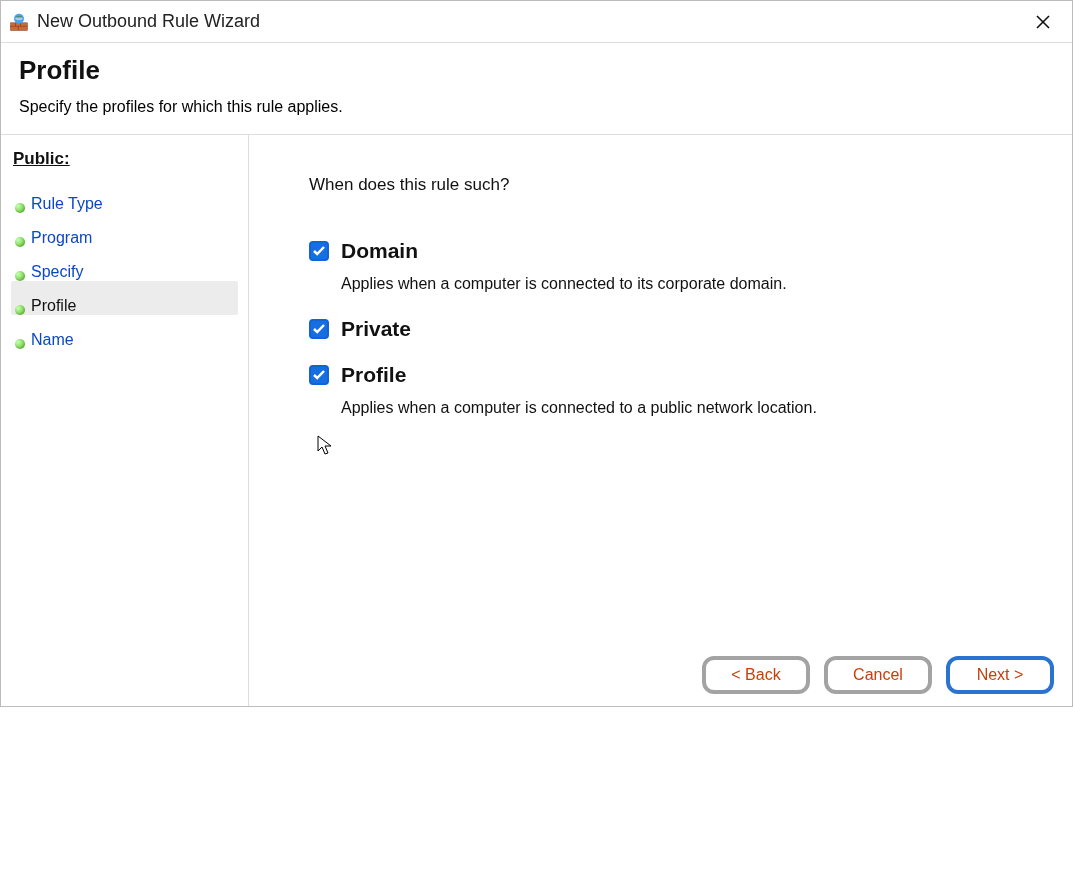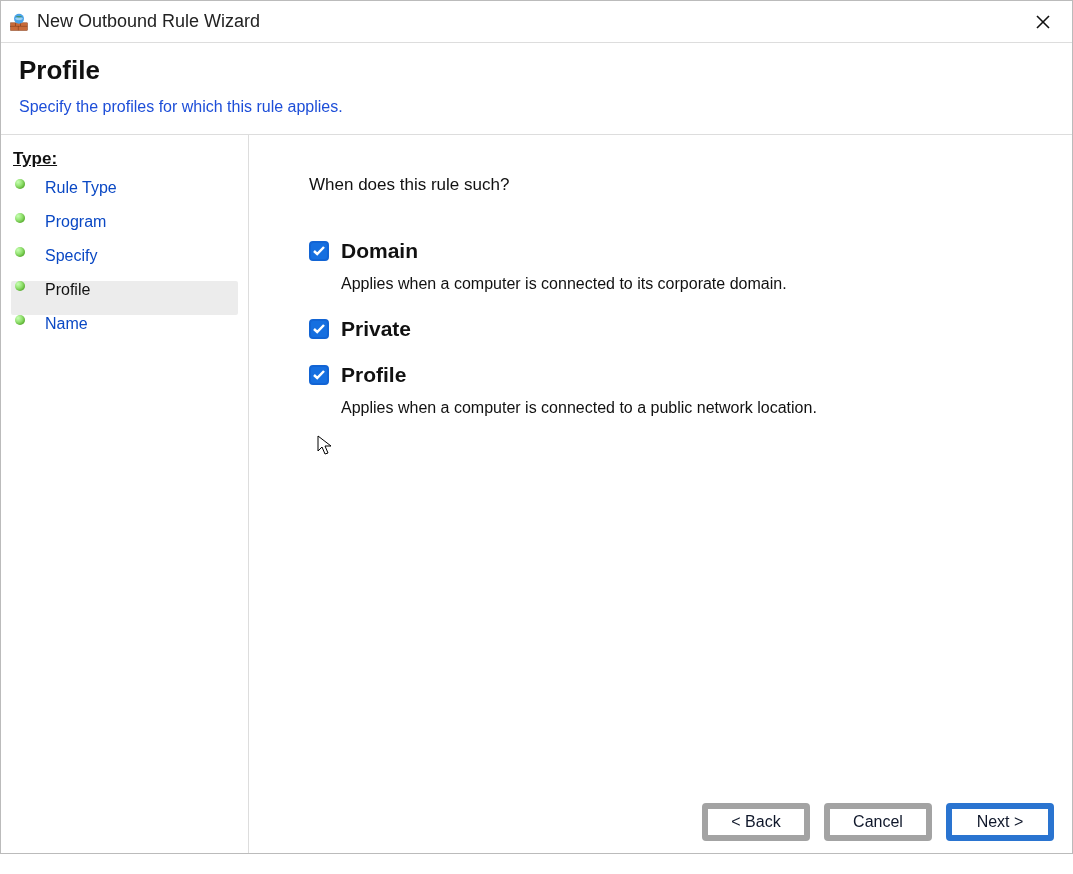--- a/index.html
+++ b/index.html
@@ -1,53 +1,53 @@
 <!DOCTYPE html>
 <html><head>
 <meta charset="utf-8">
 <style>
   * { box-sizing: border-box; }
   html, body { margin: 0; padding: 0; font-family: "Segoe UI", Tahoma, sans-serif; background: #fff; }
-  .window { width: 1073px; height: 854px; border: 1px solid #bbb; background: #fff; display: flex; flex-direction: column; position: relative; overflow: hidden; }
+  .window { width: 1073px; height: 707px; border: 1px solid #bbb; background: #fff; display: flex; flex-direction: column; position: relative; overflow: hidden; }
 
   
   .titlebar { height: 42px; display: flex; align-items: center; border-bottom: 1px solid #ddd; padding: 0 8px; gap: 8px; }
   .title-icon { width: 20px; height: 20px; }
   .title-text { font-size: 18px; color: #222; }
   .title-spacer { flex: 1; }
   .close-btn { width: 42px; height: 32px; display: flex; align-items: center; justify-content: center; cursor: default; }
   .close-btn svg { width: 14px; height: 14px; }
 
   
   .header-area { padding: 8px 18px 18px; border-bottom: 1px solid #ddd; }
   .page-title { margin: 4px 0 12px; font-size: 26px; font-weight: 700; color: #111; }
-  .subtitle { font-size: 16px; color: #1d4ed8; }
+  .subtitle { font-size: 16px; color: #000000; }
 
   
   .body { flex: 1; display: flex; min-height: 0; }
   .sidebar { width: 248px; border-right: 1px solid #ddd; padding: 14px 10px 10px 10px; }
   .steps-heading { font-size: 17px; font-weight: 700; color: #111; margin: 0 0 10px 2px; text-decoration: underline; }
-  .step-item { display: flex; align-items: flex-start; gap: 20px; height: 34px; padding: 0 4px; border-radius: 2px; }
+  .step-item { display: flex; align-items: flex-end; gap: 6px; height: 34px; padding: 0 4px; border-radius: 2px; }
   .step-item.current { background: #ececec; }
   .step-bullet { width: 10px; height: 10px; border-radius: 50%; background: radial-gradient(circle at 30% 30%, #c7ffb3, #4dbb17); box-shadow: inset -1px -1px 2px rgba(0,0,0,.15); }
   .step-label { font-size: 16px; color: #0a48c4; }
   .step-item.current .step-label { color: #111; }
 
   
   .main { flex: 1; padding: 40px 40px 10px 60px; display: flex; flex-direction: column; }
   .prompt { font-size: 17px; color: #111; margin-bottom: 44px; }
   .option { display: flex; gap: 12px; margin-bottom: 22px; max-width: 660px; }
   .chk { width: 20px; height: 20px; border-radius: 4px; border: 2px solid #1264d4; background: #166fe0; display: flex; align-items: center; justify-content: center; flex: 0 0 20px; margin-top: 2px; }
   .chk svg { width: 12px; height: 10px; stroke: #fff; stroke-width: 2.5; fill: none; }
   .opt-label { font-size: 21px; font-weight: 700; color: #111; }
   .opt-desc { font-size: 16px; color: #111; margin-top: 10px; line-height: 1.4; }
 
   
   .btn-row { position: absolute; bottom: 12px; right: 18px; display: flex; gap: 14px; }
-  .btn { min-width: 108px; height: 38px; background: #fff; border: 6px solid #a3a3a3; border-radius: 4px; display: flex; align-items: center; justify-content: center; font-size: 16px; color: #0f172a; cursor: default; }
+  .btn { min-width: 108px; height: 38px; background: #fff; border: 4px solid #a3a3a3; border-radius: 12px; display: flex; align-items: center; justify-content: center; font-size: 16px; color: #c2410c; cursor: default; }
   .btn.primary { border-color: #2a74d0; }
 
   
   .cursor { position: absolute; left: 316px; top: 434px; width: 16px; height: 22px; pointer-events: none; }
   .cursor svg { width: 100%; height: 100%; }
 </style>
 </head>
 <body>
 
 <div class="window">
@@ -77,21 +77,21 @@
   </div>
 
   <div class="header-area">
     <h1 class="page-title">Profile</h1>
     <div class="subtitle">Specify the profiles for which this rule applies.</div>
   </div>
 
   <div class="body">
 
     <div class="sidebar">
-      <div class="steps-heading">Type:</div>
+      <div class="steps-heading">Public:</div>
 
       <div class="step-item">
         <span class="step-bullet"></span>
         <span class="step-label">Rule Type</span>
       </div>
       <div class="step-item">
         <span class="step-bullet"></span>
         <span class="step-label">Program</span>
       </div>
       <div class="step-item">

